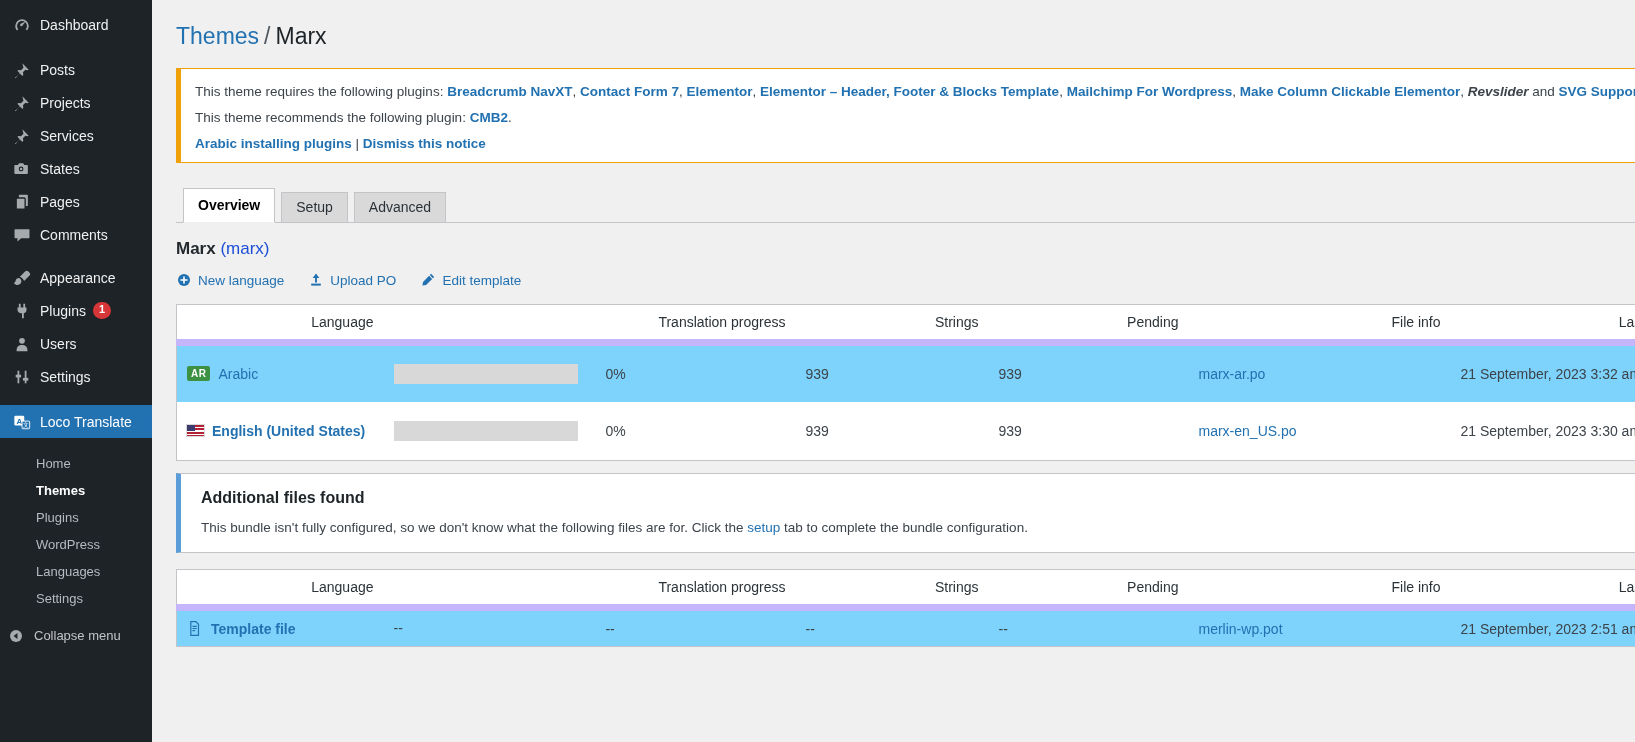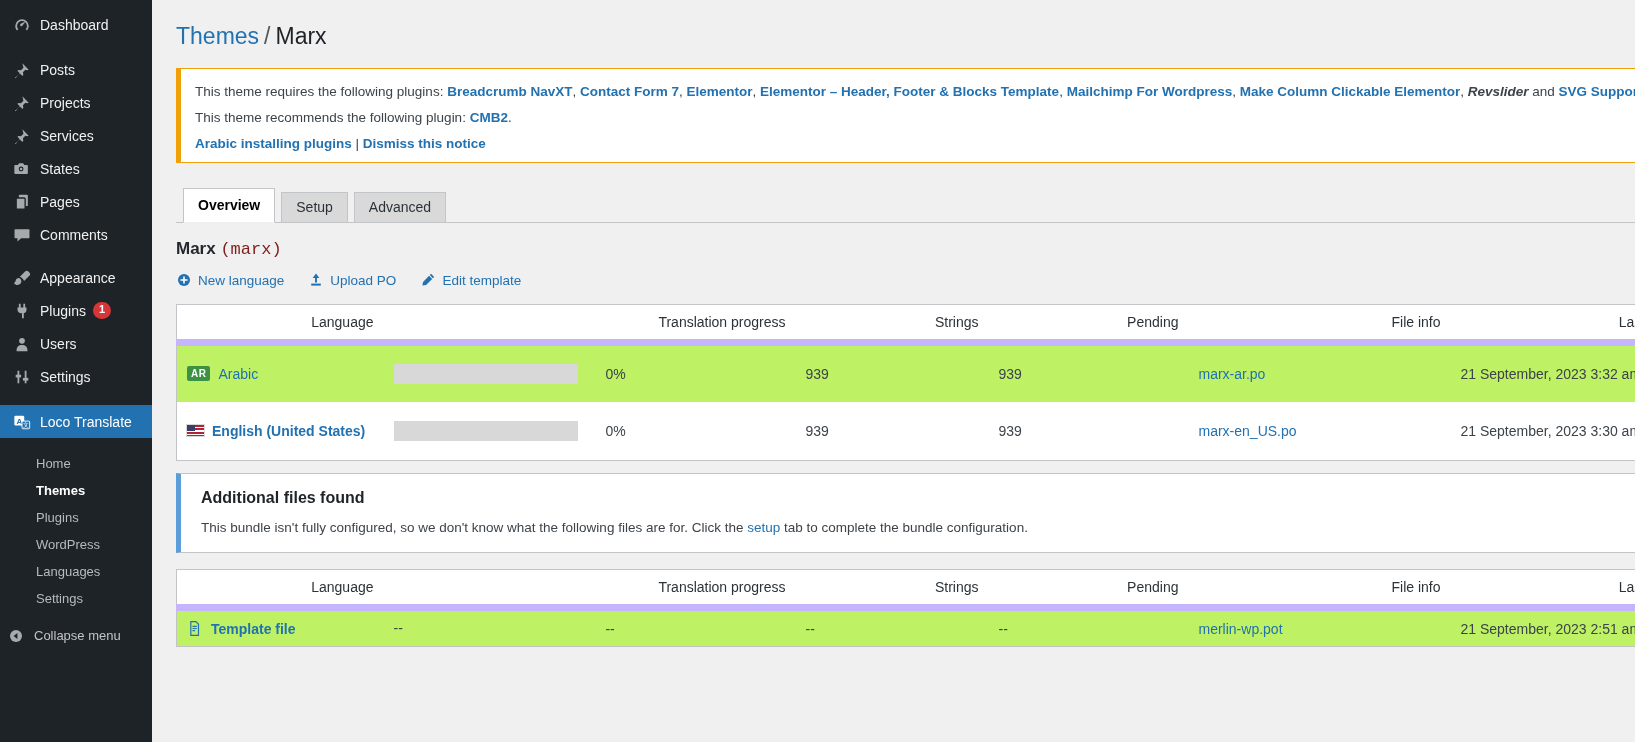--- a/index.html
+++ b/index.html
@@ -75,38 +75,38 @@
     background:#d9d9da; border:1px solid #c3c4c7; border-bottom:none;
     padding:6px 14px; font-size:14px; color:#2c3338; margin-right:6px; cursor:pointer;
     line-height:17px;
   }
   .tab.active {
     background:#fff; font-weight:700; color:#000; padding:8px 14px;
     margin-bottom:-1px; border-bottom:1px solid #f0f0f1; cursor:default;
   }
 
   .bundle-name { margin:16px 0 0; font-size:17px; font-weight:700; color:#23282d; }
-  .bundle-slug { color:#7f1d1d; font-weight:400;font-family:Liberation Mono, monospace; }
+  .bundle-slug { color:#1d4ed8; font-weight:400; }
 
   .actions { margin-top:13px; display:flex; gap:24px; }
   .action { display:flex; align-items:center; gap:6px; color:#2271b1; font-size:13.5px; cursor:pointer; }
   .action svg { width:16px; height:16px; fill:currentColor; }
 
   table.data {
     margin-top:16px; width:1536px; border-collapse:collapse; background:#fff;
     border:1px solid #c3c4c7; table-layout:fixed;
   }
   table.data th {
     text-align:right; font-weight:400; font-size:14px; color:#2c3338;
     padding:9px 10px; border-bottom:7px solid #c4b5fd; white-space:nowrap;
   }
   table.data td { padding:0 10px; font-size:14px; color:#3c434a; white-space:nowrap; overflow:hidden; }
   table.lang-table td { height:59px; }
   table.files-table td { height:39px; }
-  tr.stripe td { background:#bef264; }
+  tr.stripe td { background:#7dd3fc; }
 
   .lang-cell { display:flex; align-items:center; gap:8px; }
   .badge-ar {
     background:#3d9142; color:#fff; font-size:10px; font-weight:700;
     padding:2px 4px; border-radius:2px; letter-spacing:.5px; flex:none;
   }
   .flag-us {
     width:17px; height:11px; flex:none; position:relative;
     background:repeating-linear-gradient(180deg,#b22234 0 1.7px,#fff 1.7px 3.4px);
     outline:1px solid rgba(0,0,0,.15);

